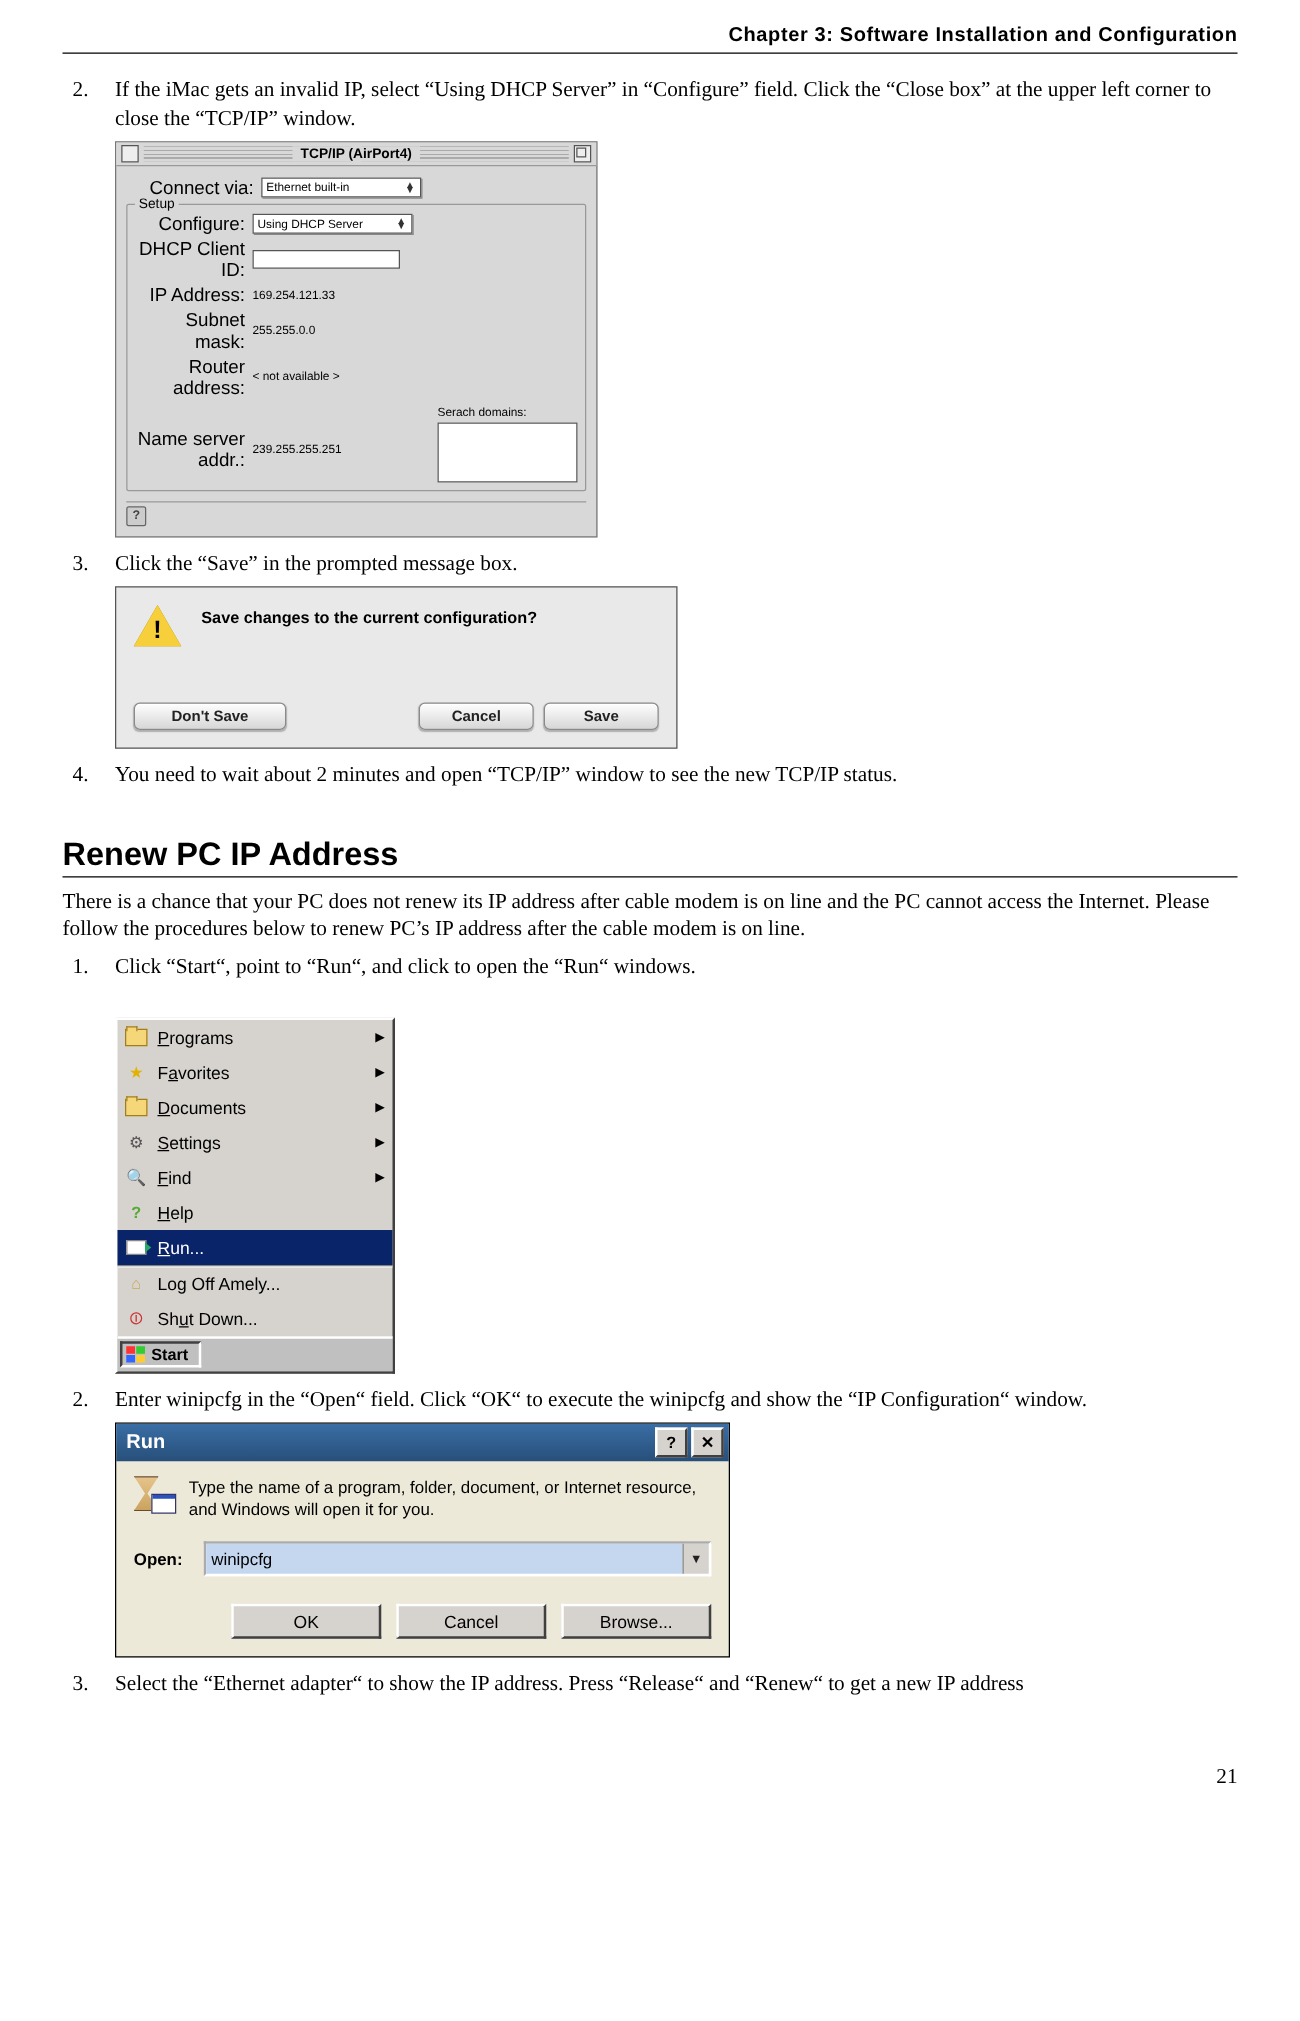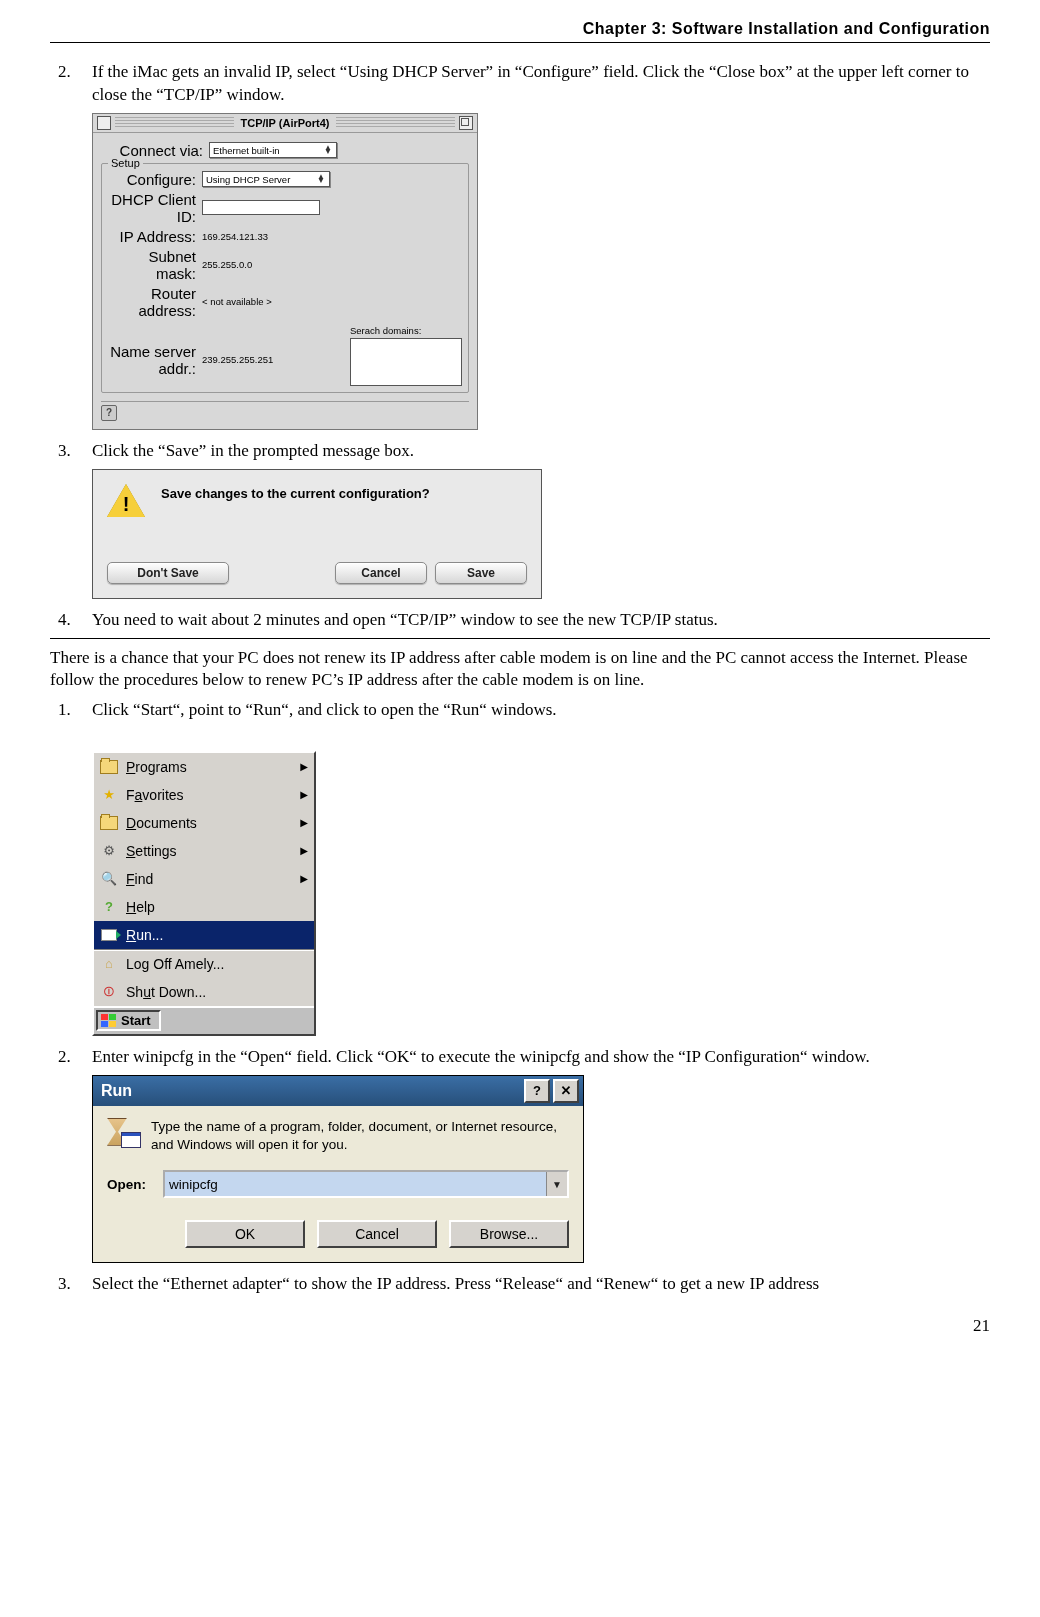--- a/index.html
+++ b/index.html
@@ -325,21 +325,21 @@
   .rd-open-lbl{width:56px;font-weight:bold;}
   .rd-combo{flex:1;display:flex;align-items:stretch;height:24px;border:2px inset #fff;background:#fff;}
   .rd-combo input{flex:1;border:none;padding:0 4px;font:inherit;background:#c4d7ef;color:#000;outline:none;}
   .rd-combo .dd{width:20px;background:#d6d3ce;border-left:1px solid #888;display:flex;align-items:center;justify-content:center;font-size:10px;color:#222;}
   .rd-btns{display:flex;justify-content:flex-end;gap:12px;margin-top:22px;}
   .w98-btn{min-width:96px;padding:4px 10px;background:#d6d3ce;border:2px solid;border-color:#fff #404040 #404040 #fff;text-align:center;font-size:14px;}
 
   .page-number {
     text-align: right;
     font-size: 17px;
-    margin-top: 20px;
+    margin-top: 52px;
   }
 </style>
 </head>
 <body>
 
 <div class="page">
 
   <div class="chapter-header">Chapter 3: Software Installation and Configuration</div>
   <div class="header-line"></div>
 
@@ -438,20 +438,21 @@
     </div>
   </div>
 
   <ol class="num-list">
     <li>
       <span class="num">4.</span>
       <span class="txt">You need to wait about 2 minutes and open “TCP/IP” window to see the new TCP/IP status.</span>
     </li>
   </ol>
 
+  <div class="section-heading">Renew PC IP Address</div>
   <div class="section-rule"></div>
   <p class="body-text">There is a chance that your PC does not renew its IP address after cable modem is on line and the PC cannot access the Internet. Please follow the procedures below to renew PC’s IP address after the cable modem is on line.</p>
 
   <ol class="num-list">
     <li>
       <span class="num">1.</span>
       <span class="txt">Click “Start“, point to “Run“, and click to open the “Run“ windows.</span>
     </li>
   </ol>
 

